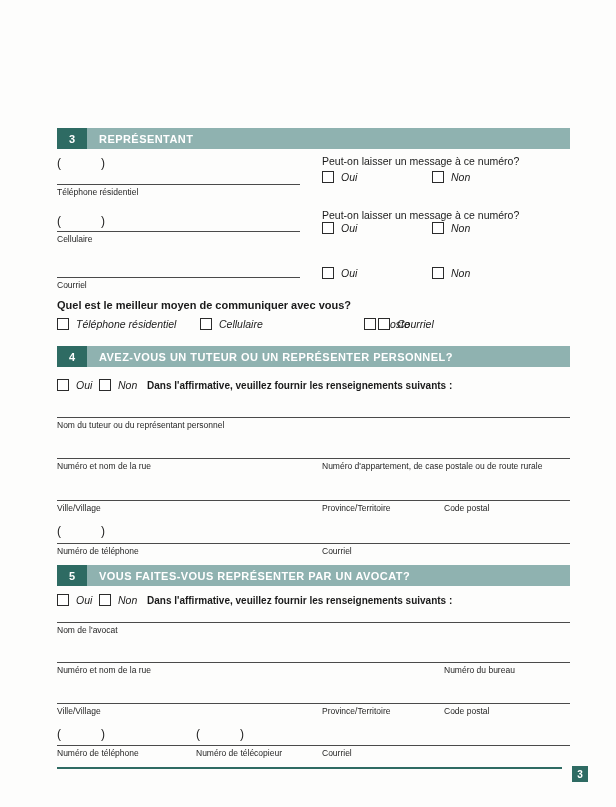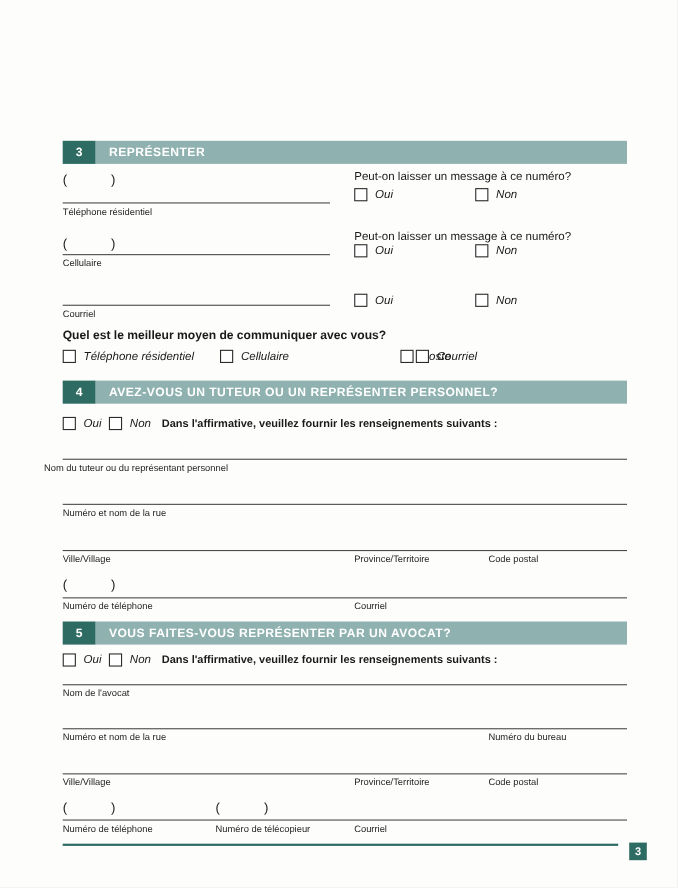--- a/index.html
+++ b/index.html
@@ -38,21 +38,21 @@
   }
 </style>
 </head>
 <body>
 
 <div class="page">
 
 
   <div class="abs sec-header" style="top:128px;">
     <div class="sec-num">3</div>
-    <div class="sec-title">REPRÉSENTER</div>
+    <div class="sec-title">REPRÉSENTANT</div>
   </div>
 
   <div class="abs paren" style="top:156px; left:57px;">
     <span>(</span>
     <span>)</span>
   </div>
   <div class="abs fline" style="top:184px; left:57px; width:243px;"></div>
   <div class="abs flabel" style="top:187px; left:57px;">Téléphone résidentiel</div>
 
   <div class="abs paren" style="top:214px; left:57px;">
@@ -121,24 +121,25 @@
     <span class="cb"></span>
     <span class="cbl">Oui</span>
   </div>
   <div class="abs cbrow" style="top:379px; left:99px;">
     <span class="cb"></span>
     <span class="cbl">Non</span>
   </div>
   <div class="abs instr" style="top:380px; left:147px;">Dans l'affirmative, veuillez fournir les renseignements suivants :</div>
 
   <div class="abs fline" style="top:417px; left:57px; width:513px;"></div>
-  <div class="abs flabel" style="top:420px; left:40px;">Nom du tuteur ou du représentant personnel</div>
+  <div class="abs flabel" style="top:420px; left:57px;">Nom du tuteur ou du représentant personnel</div>
 
   <div class="abs fline" style="top:458px; left:57px; width:513px;"></div>
   <div class="abs flabel" style="top:461px; left:57px;">Numéro et nom de la rue</div>
+  <div class="abs flabel" style="top:461px; left:322px;">Numéro d'appartement, de case postale ou de route rurale</div>
 
   <div class="abs fline" style="top:500px; left:57px; width:513px;"></div>
   <div class="abs flabel" style="top:503px; left:57px;">Ville/Village</div>
   <div class="abs flabel" style="top:503px; left:322px;">Province/Territoire</div>
   <div class="abs flabel" style="top:503px; left:444px;">Code postal</div>
 
   <div class="abs paren" style="top:524px; left:57px;">
     <span>(</span>
     <span>)</span>
   </div>

